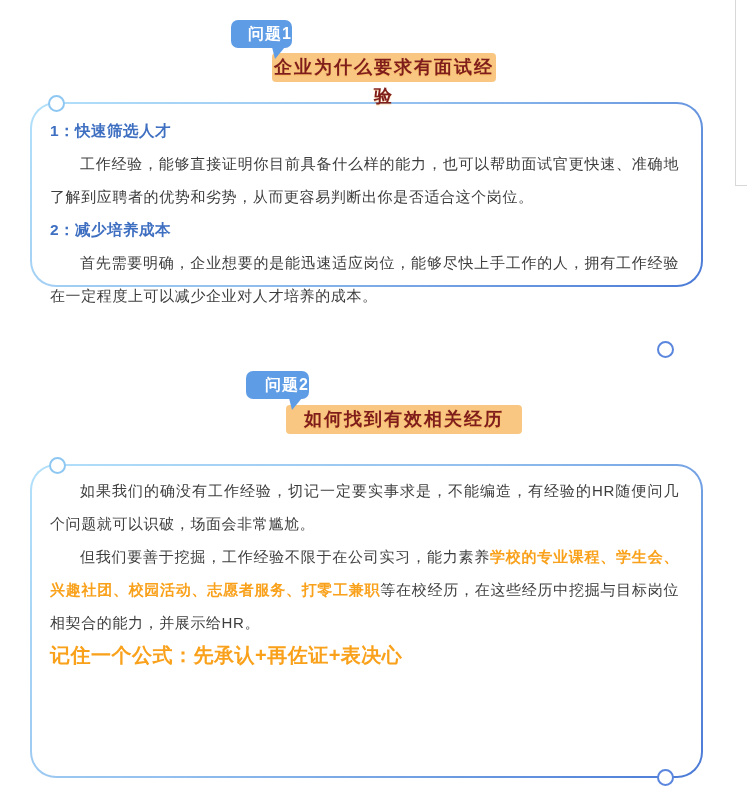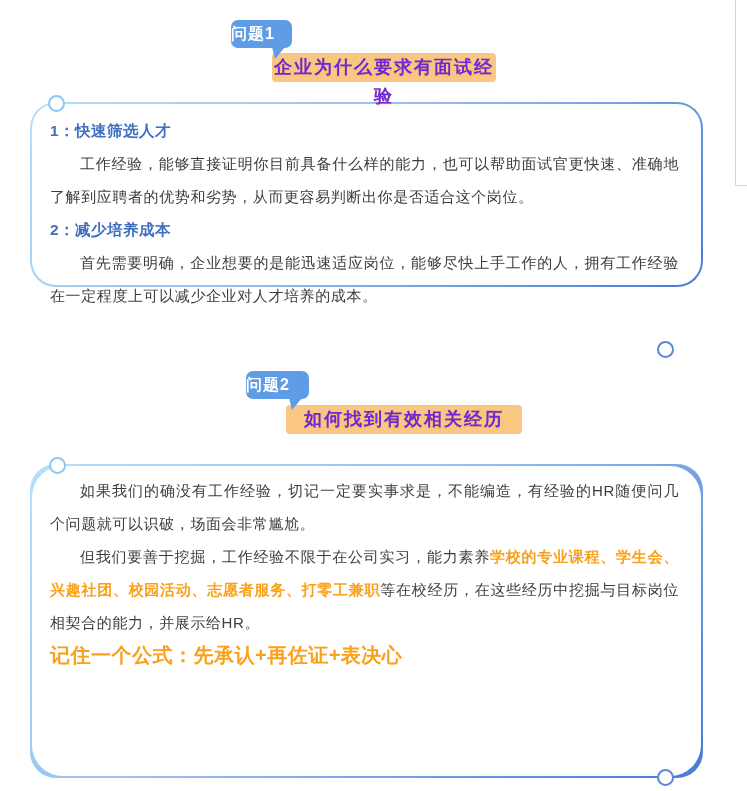--- a/index.html
+++ b/index.html
@@ -2,28 +2,28 @@
 <html><head>
 <meta charset="utf-8">
 <style>
   * { margin:0; padding:0; box-sizing:border-box; }
   html,body { background:#fff; }
   body { font-family:"Liberation Sans","DejaVu Sans",sans-serif; }
   .page { position:relative; width:747px; height:791px; background:#ffffff; overflow:hidden; }
 
   
   .q-badge { position:absolute; background:#5e9ce6; color:#fff; font-weight:bold;
-             font-size:16px; line-height:28px; text-align:left; border-radius:7px;
+             font-size:16px; line-height:28px; text-align:right; border-radius:7px;
              letter-spacing:1px; z-index:3; }
   .q-tail { position:absolute; width:0; height:0; z-index:3;
             border-top:12px solid #5e9ce6; border-right:10px solid transparent;
             border-left:3px solid transparent; }
 
   
-  .banner { position:absolute; background:#f9c781; color:#6d28d9; font-weight:bold;
+  .banner { position:absolute; background:#f9c781; color:#7f1d1d; font-weight:bold;
             font-size:18px; line-height:29px; text-align:center; border-radius:4px;
             letter-spacing:2px; z-index:2; text-shadow:0 1px 1px rgba(250,170,60,.45); }
 
   
   .frame { position:absolute; border-radius:26px; padding:2px;
            background:linear-gradient(135deg,#b3e0fa 0%,#93c0ee 45%,#4a7ad6 100%); }
   .frame-inner { width:100%; height:100%; background:#fff; border-radius:24px;
                  padding:10px 22px 6px 18px; }
 
   
@@ -65,21 +65,21 @@
     </div>
   </div>
   <div class="node node-light" style="left:48px; top:95px;"></div>
   <div class="node node-dark" style="left:657px; top:341px;"></div>
 
   <div class="q-badge" style="left:246px; top:371px; width:63px; height:28px;">问题2</div>
   <div class="q-tail" style="left:289px; top:398px;"></div>
   <div class="banner" style="left:286px; top:405px; width:236px; height:29px;">如何找到有效相关经历</div>
 
   <div class="frame" style="left:30px; top:464px; width:673px; height:314px;">
-    <div class="frame-inner" style="padding-top:8px;border-radius:31px;">
+    <div class="frame-inner" style="padding-top:8px;">
       <div class="blk-para">如果我们的确没有工作经验，切记一定要实事求是，不能编造，有经验的HR随便问几个问题就可以识破，场面会非常尴尬。</div>
       <div class="blk-para">
         <span>但我们要善于挖掘，工作经验不限于在公司实习，能力素养</span><span class="hl-orange">学校的专业课程、学生会、兴趣社团、校园活动、志愿者服务、打零工兼职</span><span>等在校经历，在这些经历中挖掘与目标岗位相契合的能力，并展示给HR。</span>
       </div>
       <div class="blk-orange-heading">记住一个公式：先承认+再佐证+表决心</div>
     </div>
   </div>
   <div class="node node-light" style="left:49px; top:457px;"></div>
   <div class="node node-dark" style="left:657px; top:769px;"></div>
 

